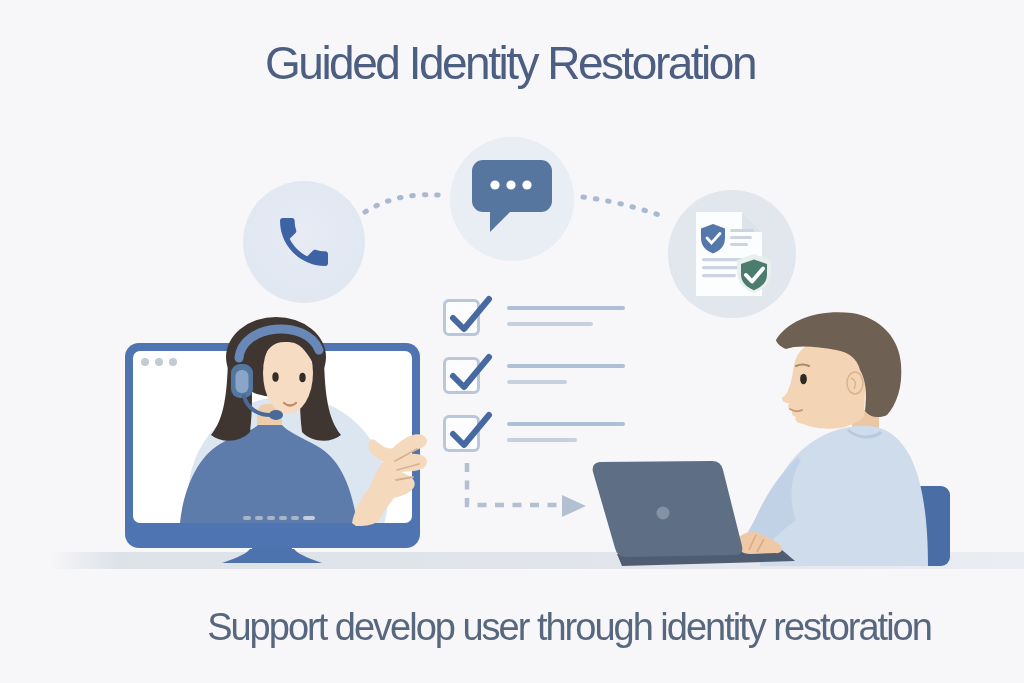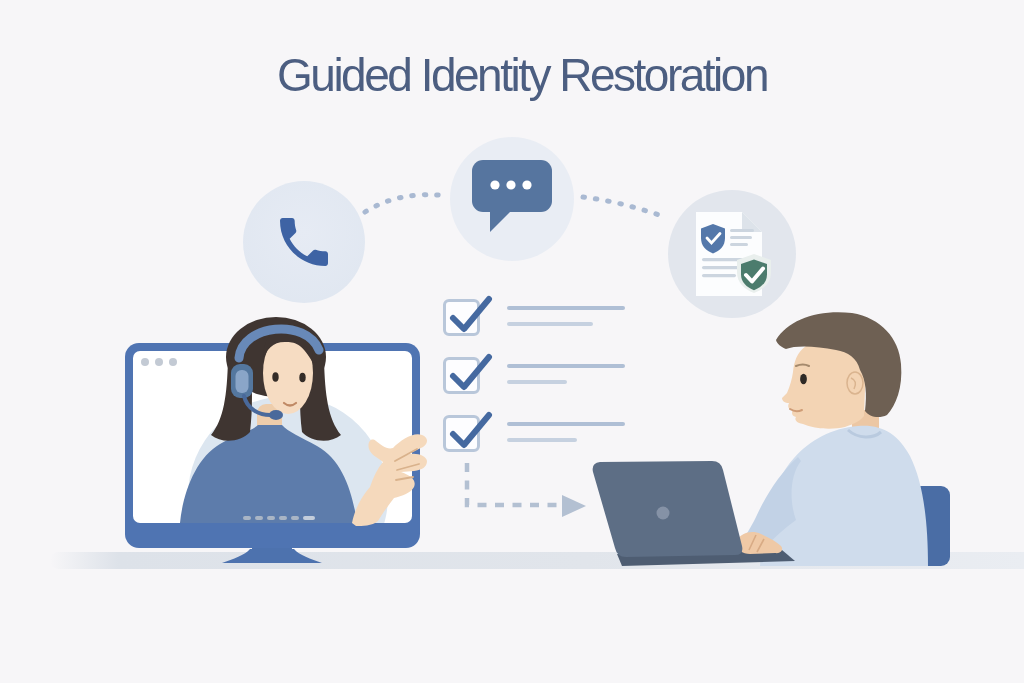--- a/index.html
+++ b/index.html
@@ -3,21 +3,21 @@
 <meta charset="utf-8">
 <style>
   html,body{margin:0;padding:0;background:#eceaee;}
   .stage{
     position:relative;width:1024px;height:683px;margin:0 auto;overflow:hidden;
     background:var(--background,#f7f6f8);
     font-family:"Liberation Sans",sans-serif;
   }
   .title{
     position:absolute;left:510px;top:36px;transform:translateX(-50%);
-    margin:12px;font-size:46px;font-weight:400;letter-spacing:-2.5px;
+    margin:0;font-size:46px;font-weight:400;letter-spacing:-2.5px;
     color:var(--title-text,#4c5e81);white-space:nowrap;z-index:4;
   }
   .caption{
     position:absolute;left:569px;top:606px;transform:translateX(-50%);
     font-size:38px;letter-spacing:-2px;color:var(--caption-text,#57677e);
     white-space:nowrap;z-index:4;
   }
   .badge{position:absolute;border-radius:50%;z-index:2;}
   .badge svg{position:absolute;overflow:visible;}
   .badge-phone{left:243px;top:181px;width:122px;height:122px;
@@ -215,14 +215,15 @@
     </g>
     <path d="M216,40 C228,19 260,9 292,13 C321,18 339,38 341,64 C343,88 336,105 327,115 C319,119 309,117 305,111 C307,94 306,80 300,70 C297,58 288,52 276,50 C256,46 236,45 226,49 C221,47 217,44 216,40 Z" fill="#6e6053"></path>
     <g>
       <ellipse cx="295" cy="83" rx="8" ry="11" fill="#f3d4b4" stroke="#dab48f" stroke-width="1.5"></ellipse>
       <path d="M291,78 Q298,81 294,89" stroke="#dab48f" stroke-width="1.5" fill="none"></path>
     </g>
     <path d="M40,162 L152,161 Q161,161 163,170 L182,246 Q184,255 175,255 L66,257 Q57,257 55,248 L33,172 Q31,163 40,162 Z" style="fill:var(--laptop-slate,#5d6e85)"></path>
     <circle cx="103" cy="213" r="6.5" fill="#8592a6"></circle>
   </svg>
 
+  <div class="caption">Support develop user through identity restoration</div>
 
 </div>
 
 </body></html>

